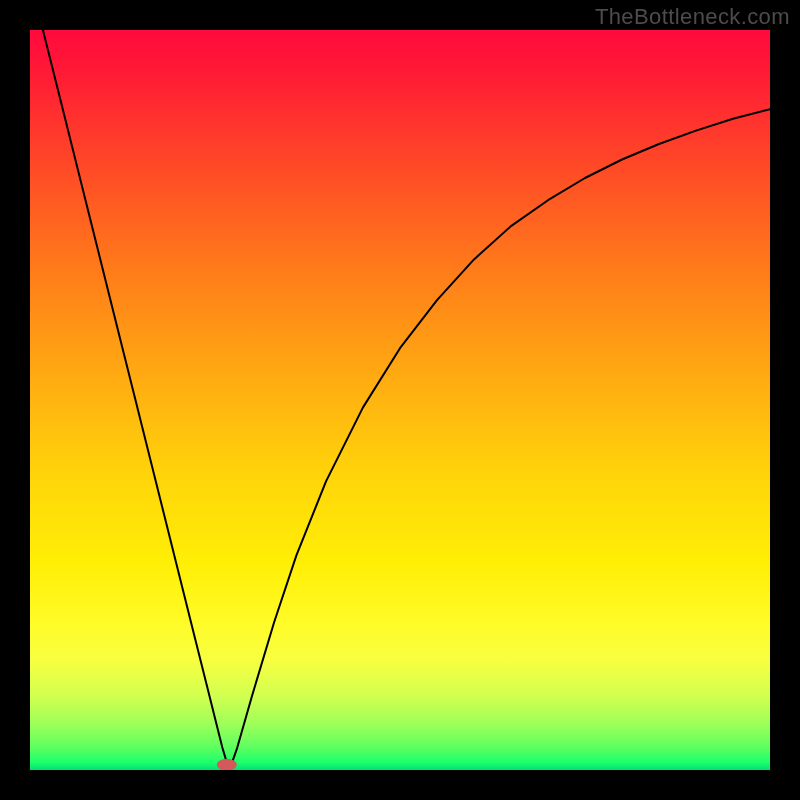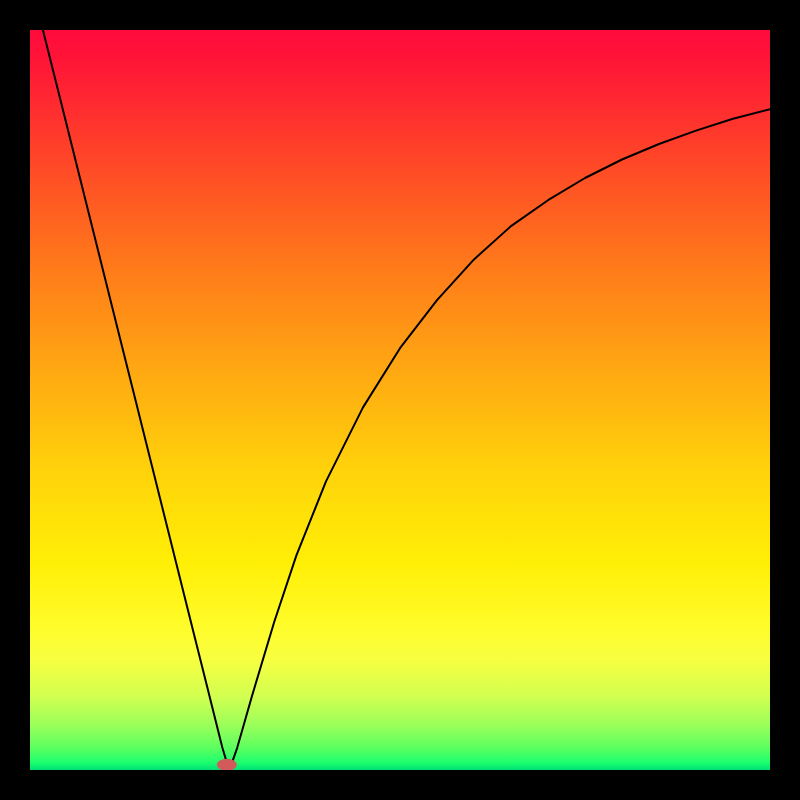--- a/index.html
+++ b/index.html
@@ -75,20 +75,21 @@
   }
   .marker {
     fill: #d25a5a;
     stroke: none;
   }
 </style>
 </head>
 <body>
 
 <div class="frame">
+  <div class="attribution">TheBottleneck.com</div>
 
   <div class="plot-area">
     <div class="gradient-bg"></div>
     <svg class="curve-svg" viewBox="0 0 740 740" preserveAspectRatio="none">
       <path id="curve-path" class="curve-path" d="M0.00 -51.80 L14.80 7.40 L29.60 66.60 L44.40 125.80 L59.20 185.00 L74.00 244.20 L88.80 303.40 L103.60 362.60 L118.40 421.80 L133.20 481.00 L148.00 540.20 L162.80 599.40 L177.60 658.60 L188.70 703.00 L192.40 717.80 L196.84 732.60 L202.02 732.60 L207.20 717.80 L222.00 666.00 L244.20 592.00 L266.40 525.40 L296.00 451.40 L333.00 377.40 L370.00 318.20 L407.00 270.10 L444.00 229.40 L481.00 196.10 L518.00 170.20 L555.00 148.00 L592.00 129.50 L629.00 113.96 L666.00 100.64 L703.00 88.80 L740.00 79.18"></path>
       <ellipse id="marker" class="marker" rx="10" ry="6" cx="196.84" cy="734.82"></ellipse>
     </svg>
   </div>
 </div>
 

